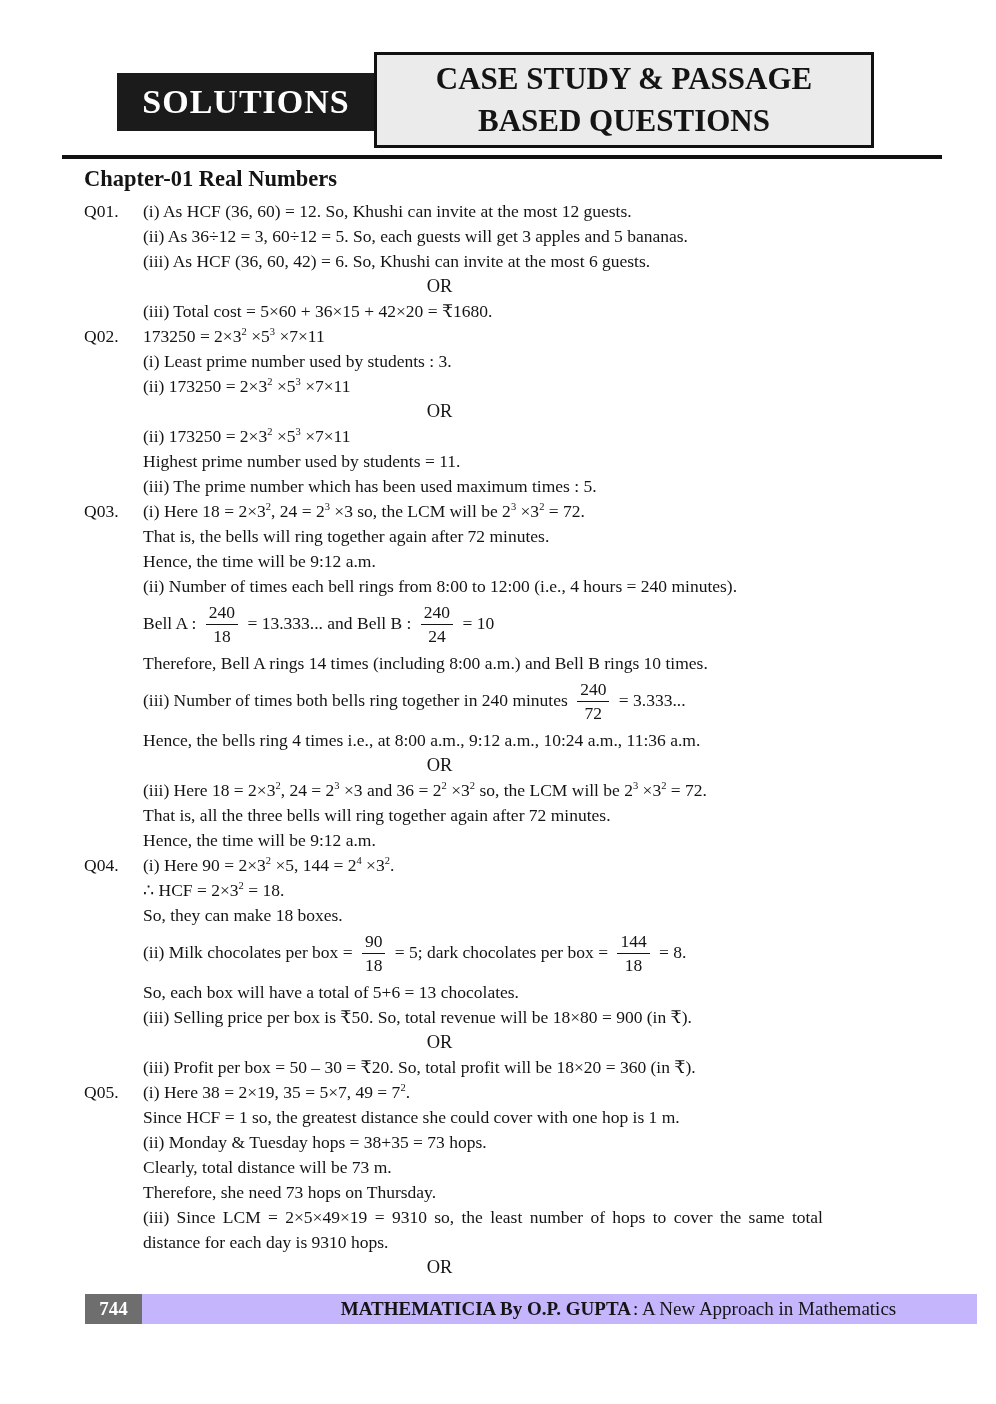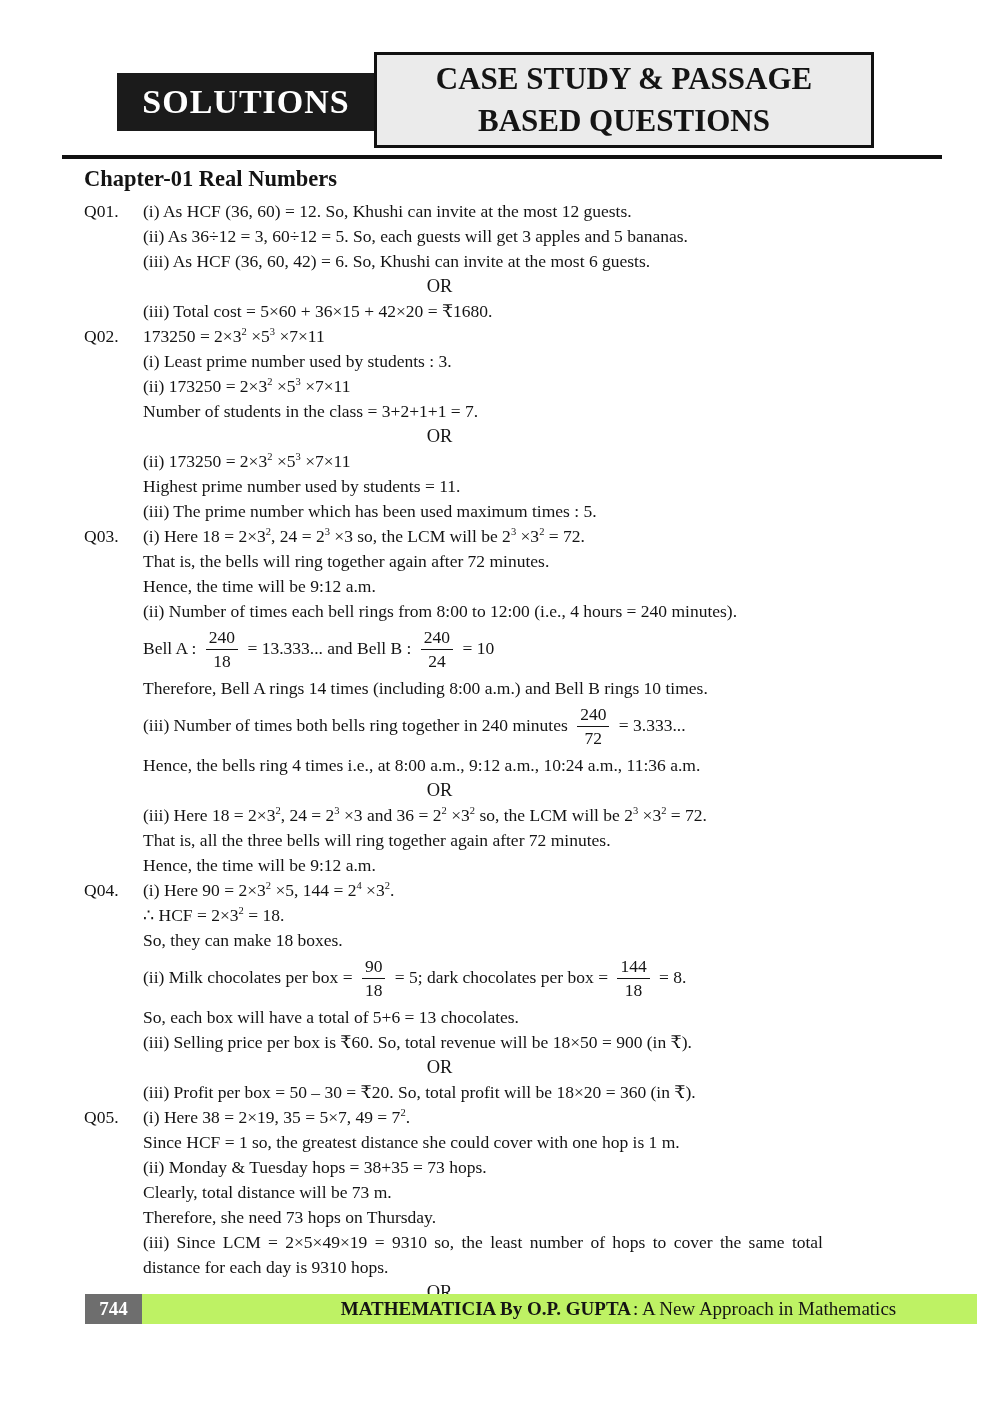--- a/index.html
+++ b/index.html
@@ -34,21 +34,21 @@
   .or-line { padding-left:0; padding-right:0; text-align:center; font-weight:normal; font-size:18.5px; }
   .justify { text-align:justify; text-align-last:justify; }
   sup { font-size:0.6em; line-height:0; }
   .frac {
     display:inline-block; text-align:center; vertical-align:middle;
     margin:3px 5px 4px 5px; line-height:21px;
   }
   .frac .num { display:block; border-bottom:1.6px solid #141414; padding:0 3px 1px 3px; }
   .frac .den { display:block; padding-top:1px; }
   
-  .footer { position:absolute; left:85px; top:1294px; width:892px; height:30px; background:#bef264; }
+  .footer { position:absolute; left:85px; top:1294px; width:892px; height:30px; background:#c4b5fd; }
   .page-badge {
     position:absolute; left:0; top:0; width:57px; height:30px; background:#6e6e6e;
     color:#fff; font-weight:bold; font-size:19px;
     display:flex; align-items:center; justify-content:center;
   }
   .book-title {
     position:absolute; left:57px; right:12px; top:0; height:30px;
     display:flex; align-items:center; justify-content:center;
     font-size:19px; padding-left:130px; white-space:nowrap;
   }
@@ -75,21 +75,20 @@
           <div class="line"><span class="qlabel">Q01.</span>(i) As HCF (36, 60) = 12. So, Khushi can invite at the most 12 guests.</div>
           <div class="line">(ii) As 36÷12 = 3, 60÷12 = 5. So, each guests will get 3 apples and 5 bananas.</div>
           <div class="line">(iii) As HCF (36, 60, 42) = 6. So, Khushi can invite at the most 6 guests.</div>
           <div class="line or-line">OR</div>
           <div class="line">(iii) Total cost = 5×60 + 36×15 + 42×20 = ₹1680.</div>
         </div>
         <div class="question">
           <div class="line"><span class="qlabel">Q02.</span>173250 = 2×3<sup>2</sup> ×5<sup>3</sup> ×7×11</div>
           <div class="line">(i) Least prime number used by students : 3.</div>
           <div class="line">(ii) 173250 = 2×3<sup>2</sup> ×5<sup>3</sup> ×7×11</div>
-          <div class="line">Number of students in the class = 3+2+1+1 = 7.</div>
           <div class="line or-line">OR</div>
           <div class="line">(ii) 173250 = 2×3<sup>2</sup> ×5<sup>3</sup> ×7×11</div>
           <div class="line">Highest prime number used by students = 11.</div>
           <div class="line">(iii) The prime number which has been used maximum times : 5.</div>
         </div>
         <div class="question">
           <div class="line"><span class="qlabel">Q03.</span>(i) Here 18 = 2×3<sup>2</sup>, 24 = 2<sup>3</sup> ×3 so, the LCM will be 2<sup>3</sup> ×3<sup>2</sup> = 72.</div>
           <div class="line">That is, the bells will ring together again after 72 minutes.</div>
           <div class="line">Hence, the time will be 9:12 a.m.</div>
           <div class="line">(ii) Number of times each bell rings from 8:00 to 12:00 (i.e., 4 hours = 240 minutes).</div>
@@ -101,21 +100,21 @@
           <div class="line">(iii) Here 18 = 2×3<sup>2</sup>, 24 = 2<sup>3</sup> ×3 and 36 = 2<sup>2</sup> ×3<sup>2</sup> so, the LCM will be 2<sup>3</sup> ×3<sup>2</sup> = 72.</div>
           <div class="line">That is, all the three bells will ring together again after 72 minutes.</div>
           <div class="line">Hence, the time will be 9:12 a.m.</div>
         </div>
         <div class="question">
           <div class="line"><span class="qlabel">Q04.</span>(i) Here 90 = 2×3<sup>2</sup> ×5, 144 = 2<sup>4</sup> ×3<sup>2</sup>.</div>
           <div class="line">∴ HCF = 2×3<sup>2</sup> = 18.</div>
           <div class="line">So, they can make 18 boxes.</div>
           <div class="line">(ii) Milk chocolates per box = <span class="frac"><span class="num">90</span><span class="den">18</span></span> = 5; dark chocolates per box = <span class="frac"><span class="num">144</span><span class="den">18</span></span> = 8.</div>
           <div class="line">So, each box will have a total of 5+6 = 13 chocolates.</div>
-          <div class="line">(iii) Selling price per box is ₹60. So, total revenue will be 18×50 = 900 (in ₹).</div>
+          <div class="line">(iii) Selling price per box is ₹50. So, total revenue will be 18×80 = 900 (in ₹).</div>
           <div class="line or-line">OR</div>
           <div class="line">(iii) Profit per box = 50 – 30 = ₹20. So, total profit will be 18×20 = 360 (in ₹).</div>
         </div>
         <div class="question">
           <div class="line"><span class="qlabel">Q05.</span>(i) Here 38 = 2×19, 35 = 5×7, 49 = 7<sup>2</sup>.</div>
           <div class="line">Since HCF = 1 so, the greatest distance she could cover with one hop is 1 m.</div>
           <div class="line">(ii) Monday &amp; Tuesday hops = 38+35 = 73 hops.</div>
           <div class="line">Clearly, total distance will be 73 m.</div>
           <div class="line">Therefore, she need 73 hops on Thursday.</div>
           <div class="line justify">(iii) Since LCM = 2×5×49×19 = 9310 so, the least number of hops to cover the same total</div>

